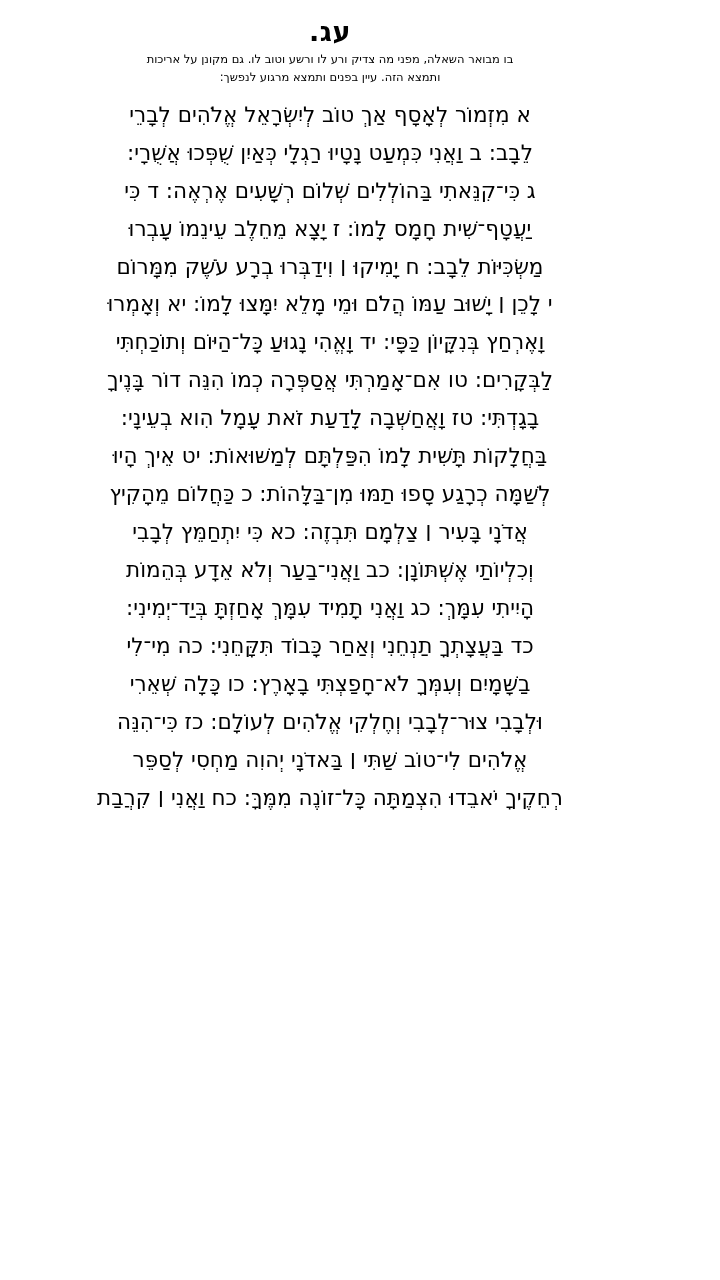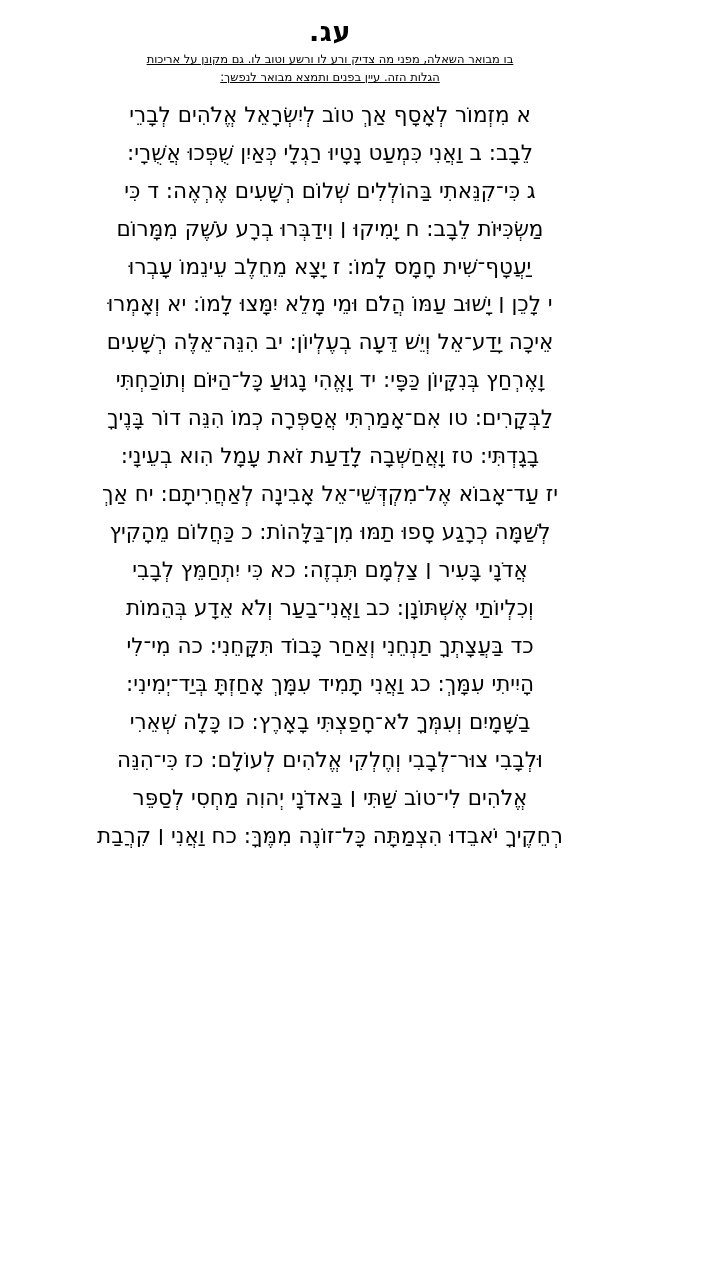--- a/index.html
+++ b/index.html
@@ -37,21 +37,20 @@
     font-size: 11.5px;
     line-height: 1.55;
     direction: rtl;
     margin: 0 auto 10px auto;
     width: 540px;
     font-family: "DejaVu Sans", sans-serif;
   }
   .preface .line {
     display: block;
     white-space: nowrap;
-    text-decoration: underline;
   }
   .body-text {
     direction: rtl;
     text-align: justify;
     text-align-last: center;
     font-size: 21.5px;
     line-height: 1.72;
     font-family: "DejaVu Sans", sans-serif;
     padding: 0 8px;
   }
@@ -67,39 +66,38 @@
 </style>
 </head>
 <body>
 
 <div class="page">
 
   <div class="chapter-number">עג.</div>
 
   <div class="preface">
     <span class="line">בו מבואר השאלה, מפני מה צדיק ורע לו ורשע וטוב לו. גם מקונן על אריכות</span>
-    <span class="line">הגלות הזה. עיין בפנים ותמצא מבואר לנפשך:</span>
+    <span class="line">ותמצא הזה. עיין בפנים ותמצא מרגוע לנפשך:</span>
   </div>
 
   <div class="body-text">
     <span class="vline">א מִזְמוֹר לְאָסָף אַךְ טוֹב לְיִשְׂרָאֵל אֱלֹהִים לְבָרֵי</span>
     <span class="vline">לֵבָב: ב וַאֲנִי כִּמְעַט נָטָיוּ רַגְלָי כְּאַיִן שֻׁפְּכוּ אֲשֻׁרָי:</span>
     <span class="vline">ג כִּי־קִנֵּאתִי בַּהוֹלְלִים שְׁלוֹם רְשָׁעִים אֶרְאֶה: ד כִּי</span>
+    <span class="vline">יַעֲטָף־שִׁית חָמָס לָמוֹ: ז יָצָא מֵחֵלֶב עֵינֵמוֹ עָבְרוּ</span>
     <span class="vline">מַשְׂכִּיּוֹת לֵבָב: ח יָמִיקוּ ׀ וִידַבְּרוּ בְרָע עֹשֶׁק מִמָּרוֹם</span>
-    <span class="vline">יַעֲטָף־שִׁית חָמָס לָמוֹ: ז יָצָא מֵחֵלֶב עֵינֵמוֹ עָבְרוּ</span>
     <span class="vline">י לָכֵן ׀ יָשׁוּב עַמּוֹ הֲלֹם וּמֵי מָלֵא יִמָּצוּ לָמוֹ: יא וְאָמְרוּ</span>
-    <span class="vline">אֵיכָה יָדַע־אֵל וְיֵשׁ דֵּעָה בְעֶלְיוֹן: יב הִנֵּה־אֵלֶּה רְשָׁעִים</span>
     <span class="vline">וָאֶרְחַץ בְּנִקָּיוֹן כַּפָּי: יד וָאֱהִי נָגוּעַ כָּל־הַיּוֹם וְתוֹכַחְתִּי</span>
     <span class="vline">לַבְּקָרִים: טו אִם־אָמַרְתִּי אֲסַפְּרָה כְמוֹ הִנֵּה דוֹר בָּנֶיךָ</span>
     <span class="vline">בָגָדְתִּי: טז וָאֲחַשְּׁבָה לָדַעַת זֹאת עָמָל הִוא בְעֵינָי:</span>
-    <span class="vline">יז עַד־אָבוֹא אֶל־מִקְדְּשֵׁי־אֵל אָבִינָה לְאַחֲרִיתָם: יח אַךְ</span>
+    <span class="vline">בַּחֲלָקוֹת תָּשִׁית לָמוֹ הִפַּלְתָּם לְמַשּׁוּאוֹת: יט אֵיךְ הָיוּ</span>
     <span class="vline">לְשַׁמָּה כְרָגַע סָפוּ תַמּוּ מִן־בַּלָּהוֹת: כ כַּחֲלוֹם מֵהָקִיץ</span>
     <span class="vline">אֲדֹנָי בָּעִיר ׀ צַלְמָם תִּבְזֶה: כא כִּי יִתְחַמֵּץ לְבָבִי</span>
     <span class="vline">וְכִלְיוֹתַי אֶשְׁתּוֹנָן: כב וַאֲנִי־בַעַר וְלֹא אֵדָע בְּהֵמוֹת</span>
+    <span class="vline">הָיִיתִי עִמָּךְ: כג וַאֲנִי תָמִיד עִמָּךְ אָחַזְתָּ בְּיַד־יְמִינִי:</span>
     <span class="vline">כד בַּעֲצָתְךָ תַנְחֵנִי וְאַחַר כָּבוֹד תִּקָּחֵנִי: כה מִי־לִי</span>
-    <span class="vline">הָיִיתִי עִמָּךְ: כג וַאֲנִי תָמִיד עִמָּךְ אָחַזְתָּ בְּיַד־יְמִינִי:</span>
     <span class="vline">בַשָּׁמָיִם וְעִמְּךָ לֹא־חָפַצְתִּי בָאָרֶץ: כו כָּלָה שְׁאֵרִי</span>
     <span class="vline">וּלְבָבִי צוּר־לְבָבִי וְחֶלְקִי אֱלֹהִים לְעוֹלָם: כז כִּי־הִנֵּה</span>
     <span class="vline">אֱלֹהִים לִי־טוֹב שַׁתִּי ׀ בַּאדֹנָי יְהוִה מַחְסִי לְסַפֵּר</span>
     <span class="vline">רְחֵקֶיךָ יֹאבֵדוּ הִצְמַתָּה כָּל־זוֹנֶה מִמֶּךָּ: כח וַאֲנִי ׀ קִרֲבַת</span>
   </div>
 
 </div>
 
 </body></html>

